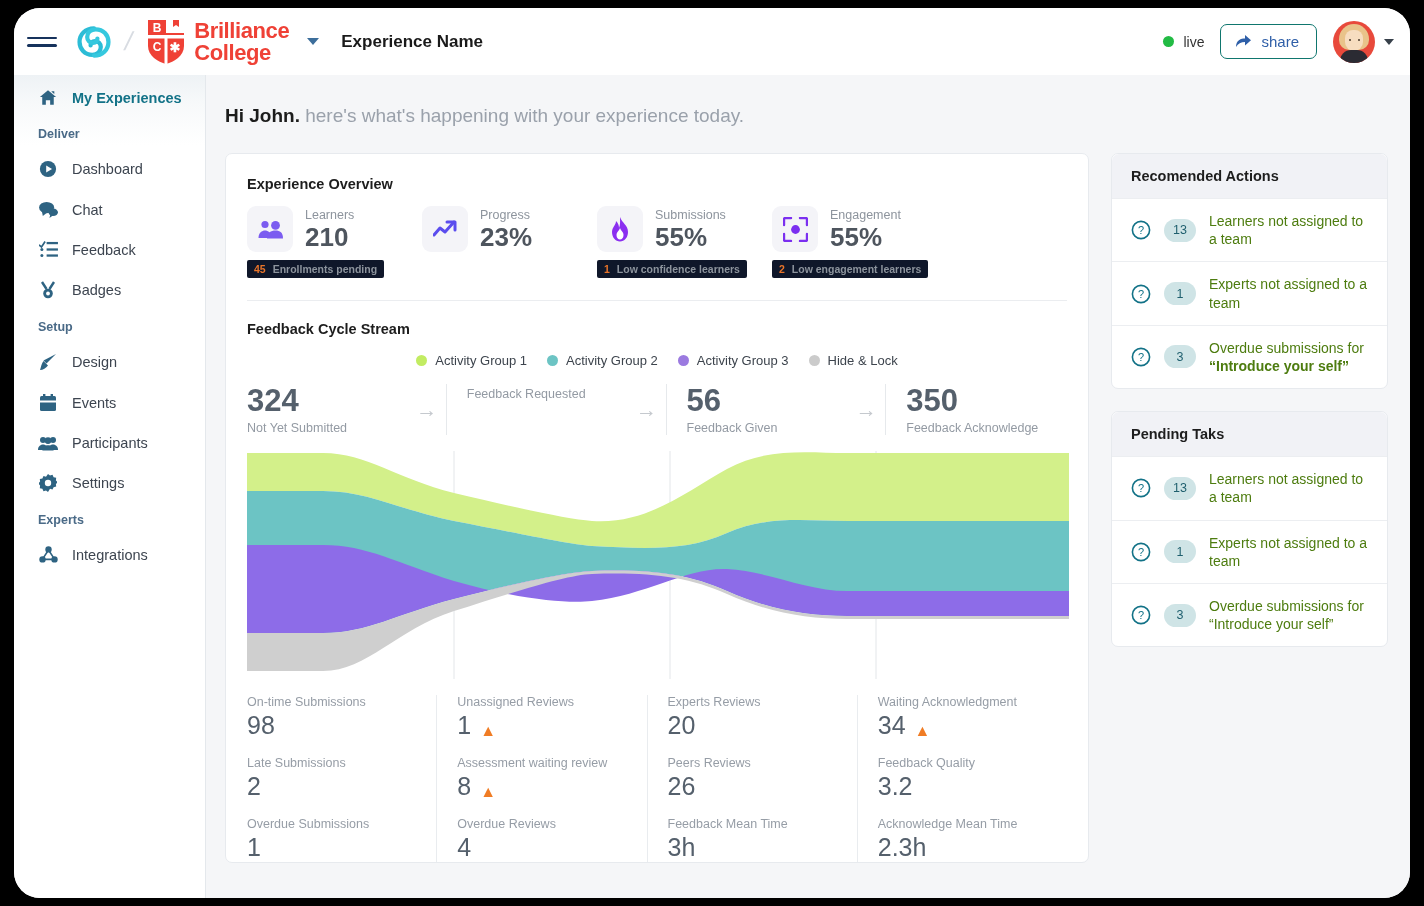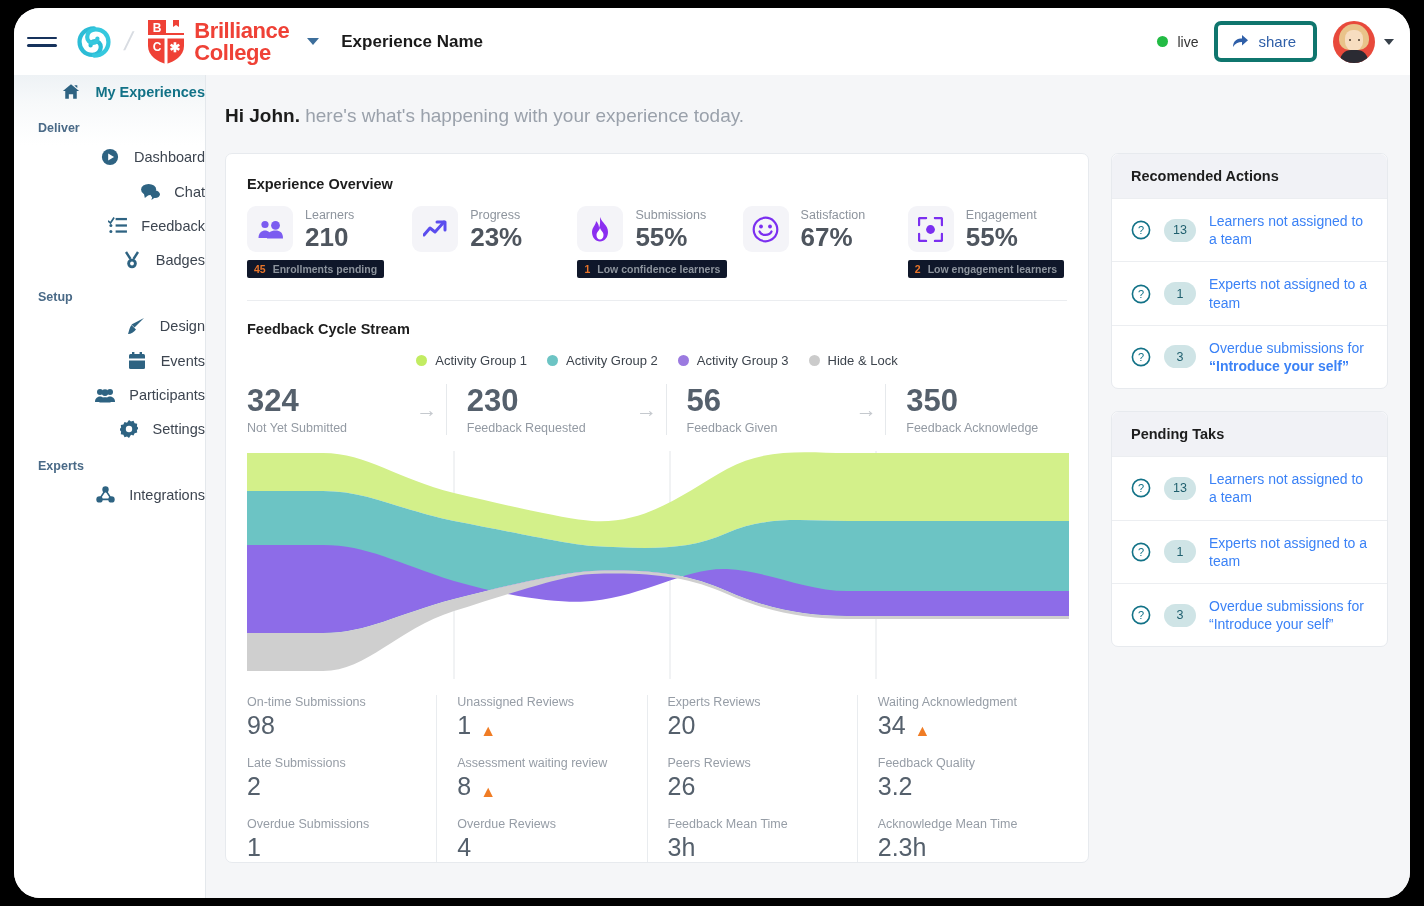--- a/index.html
+++ b/index.html
@@ -63,21 +63,21 @@
 
   .header-right {
     margin-left: auto; display: flex; align-items: center; gap: 16px;
     padding-right: 16px;
   }
   .live-wrap { display: flex; align-items: center; gap: 9px; }
   .live-dot { width: 11px; height: 11px; border-radius: 50%; background: #22bb44; }
   .live-label { font-size: 14px; color: #333; }
   .share-btn {
     display: flex; align-items: center; gap: 9px;
-    border: 4px solid #0f766e; border-radius: 7px;
+    border: 1px solid #0f766e; border-radius: 7px;
     padding: 8px 17px 8px 14px; background: #fff; cursor: pointer;
   }
   .share-btn .lbl { font-size: 15px; color: #2f5fa8; }
   .avatar-wrap { display: flex; align-items: center; gap: 9px; }
   .avatar {
     width: 42px; height: 42px; border-radius: 50%;
     background: radial-gradient(circle at 50% 38%, #f8d3a9 0 28%, #e8493b 29% 100%);
     overflow: hidden; position: relative; cursor: pointer;
   }
   .av-hair { position:absolute; left:6px; top:3px; width:30px; height:26px;
@@ -93,22 +93,22 @@
   }
 
   
   #sidebar {
     position: absolute; left: 0; top: 67px; width: 192px; height: 823px;
     background: linear-gradient(#eef2f5 0, #f7f9fa 28px, #ffffff 70px);
     border-right: 1px solid #e4e8ec;
   }
   .nav-item {
     display: flex; align-items: center; gap: 14px;
-    padding: 8px 0 9px 24px; cursor: pointer;
-    font-size: 14.5px; color: #3d4550; justify-content: flex-end;
+    padding: 14px 0 9px 24px; cursor: pointer;
+    font-size: 14.5px; color: #3d4550;
   }
   .nav-item .ico { width: 20px; display:flex; align-items:center; justify-content:center; color:#2e6382; }
   .nav-item.active { color: #127287; font-weight: bold; font-size: 14.5px; }
   .nav-item.active .ico { color: #2e6382; }
   .nav-group {
     padding: 12px 0 5px 24px; font-size: 12.5px; font-weight: bold; color: #4a6a87;
   }
 
   
   #main {
@@ -193,21 +193,21 @@
   .panel-row {
     display: flex; align-items: center; gap: 13px;
     padding: 13px 17px 13px 19px; border-top: 1px solid #eceef1; cursor: pointer;
   }
   .q-icon { width: 20px; height: 20px; flex: 0 0 20px; }
   .pill {
     min-width: 32px; height: 23px; border-radius: 12px; background: #cfe4e6;
     color: #1f5f6e; font-size: 12.5px; display: flex; align-items: center;
     justify-content: center; padding: 0 9px; flex: none;
   }
-  .panel-text { font-size: 14px; color: #3b82f6; line-height: 1.3; }
+  .panel-text { font-size: 14px; color: #4d7c0f; line-height: 1.3; }
   .panel-text b { font-weight: bold; }
 </style>
 </head>
 <body>
 
 <div id="device">
 <div id="screen">
 
   <div id="header">
     <div class="hamburger">
@@ -460,36 +460,20 @@
                   <div class="metric-label">Submissions</div>
                   <div class="metric-value">55%</div>
                 </div>
               </div>
               <div class="metric-badge">
                 <span class="num">1</span>
                 <span>Low confidence learners</span>
               </div>
             </div>
 
-            <div class="metric">
-              <div class="metric-top">
-                <div class="metric-icon">
-                  <svg width="27" height="27" viewBox="0 0 27 27">
-                        <circle cx="13.5" cy="13.5" r="11.8" fill="none" stroke="#7b2ff0" stroke-width="2.2"></circle>
-                        <circle cx="9" cy="10.5" r="1.9" fill="#7b2ff0"></circle>
-                        <circle cx="18" cy="10.5" r="1.9" fill="#7b2ff0"></circle>
-                        <path d="M7.5 15.5 C9.5 20 17.5 20 19.5 15.5" stroke="#7b2ff0" stroke-width="2.2" fill="none" stroke-linecap="round"></path>
-                      </svg>
-                </div>
-                <div>
-                  <div class="metric-label">Satisfaction</div>
-                  <div class="metric-value">67%</div>
-                </div>
-              </div>
-            </div>
 
             <div class="metric">
               <div class="metric-top">
                 <div class="metric-icon">
                   <svg width="25" height="25" viewBox="0 0 25 25">
                     <path d="M1 8 V2.4 A1.4 1.4 0 0 1 2.4 1 H8" stroke="#7b2ff0" stroke-width="2.4" fill="none" stroke-linecap="round"></path>
                     <path d="M17 1 H22.6 A1.4 1.4 0 0 1 24 2.4 V8" stroke="#7b2ff0" stroke-width="2.4" fill="none" stroke-linecap="round"></path>
                     <path d="M24 17 V22.6 A1.4 1.4 0 0 1 22.6 24 H17" stroke="#7b2ff0" stroke-width="2.4" fill="none" stroke-linecap="round"></path>
                     <path d="M8 24 H2.4 A1.4 1.4 0 0 1 1 22.6 V17" stroke="#7b2ff0" stroke-width="2.4" fill="none" stroke-linecap="round"></path>
                     <circle cx="12.5" cy="12.5" r="4.4" fill="#7b2ff0"></circle>
@@ -533,21 +517,20 @@
             </div>
           </div>
 
           <div id="cycle-row">
             <div class="cyc" style="padding-left:0">
               <div class="v">324</div>
               <div class="l">Not Yet Submitted</div>
             </div>
             <div class="arrow">→</div>
             <div class="cyc sep">
-              <div class="v">230</div>
               <div class="l">Feedback Requested</div>
             </div>
             <div class="arrow">→</div>
             <div class="cyc sep">
               <div class="v">56</div>
               <div class="l">Feedback Given</div>
             </div>
             <div class="arrow">→</div>
             <div class="cyc sep">
               <div class="v">350</div>

